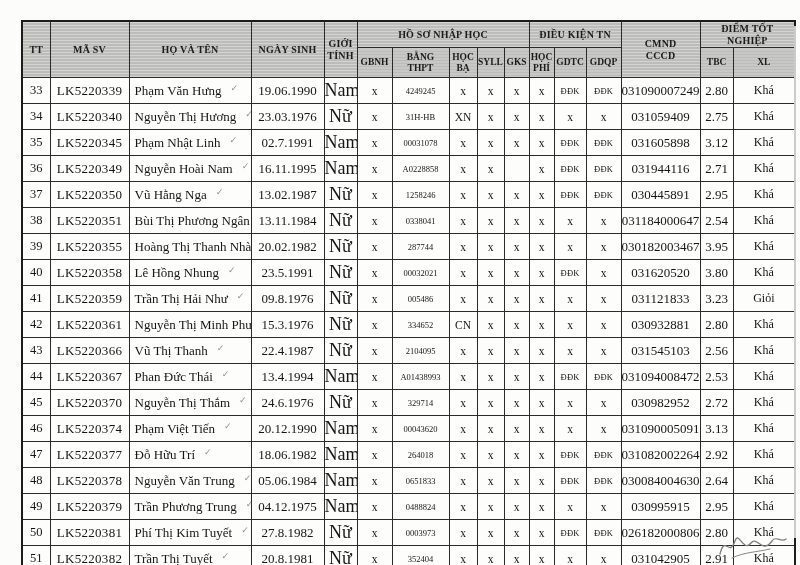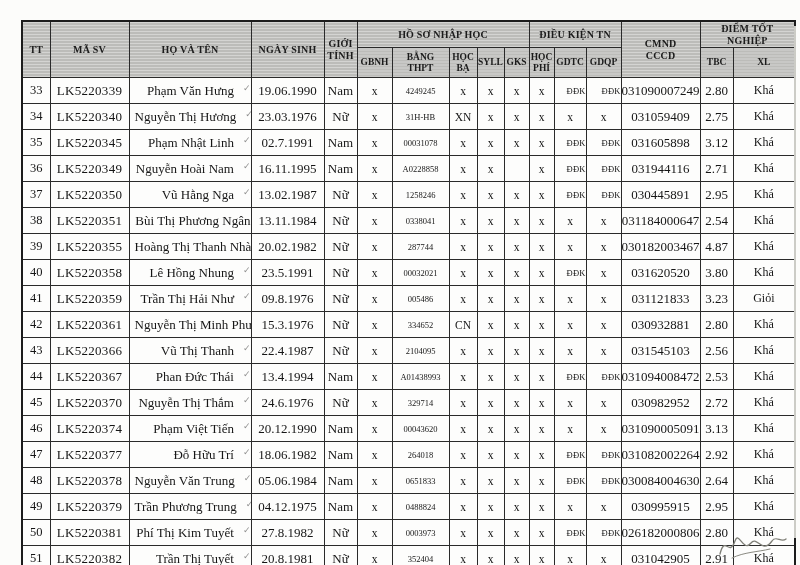--- a/index.html
+++ b/index.html
@@ -21,29 +21,29 @@
     padding:1px 0; text-align:center; vertical-align:middle; white-space:normal;
   }
   thead tr.group th { height:20px; font-size:10px; letter-spacing:.2px; }
   thead tr.sub th { height:27px; }
   .th-pad { padding-left:10px; padding-right:10px; }
   td {
     height:25px; text-align:center; vertical-align:middle;
     font-size:12.5px; padding:0; white-space:nowrap; background:#fdfdfc;
   }
   .c1 { font-size:13px; letter-spacing:.3px;margin-left:27px; }
-  .c2 { text-align:right; padding-left:5px; font-size:13px; }
+  .c2 { text-align:left; padding-left:5px; font-size:13px; }
   .c3 { font-size:13px; }
-  .c4 { font-size:13px; }
+  .c4 { font-size:18px; }
   .c5,.c7,.c8,.c9,.c10,.c11,.c12 { font-size:11.5px; }
   .c6 { font-size:8.5px;margin-top:24px; }
   .c13 { font-size:13px; }
   .c14 { font-size:13px;text-align:center; }
   .c15 { font-size:12px; }
-  .ddk { font-size:8.5px !important; letter-spacing:.2px; font-weight:normal;text-align:right; }
+  .ddk { font-size:8.5px !important; letter-spacing:.2px; font-weight:normal; }
   .check { color:#8f8f8f; font-size:9px; margin-left:9px; position:relative; top:-4px; }
   .scan-line-right { position:absolute; left:794px; top:26px; width:2px; height:512px; background:#ccccc6; }
   .signature { position:absolute; left:712px; top:528px; }
 </style>
 </head>
 <body>
 
 <div class="page">
 
   <table class="doc-table">
@@ -207,21 +207,21 @@
           <td class="c4">Nữ</td>
           <td class="c5">x</td>
           <td class="c6">287744</td>
           <td class="c7">x</td>
           <td class="c8">x</td>
           <td class="c9">x</td>
           <td class="c10">x</td>
           <td class="c11">x</td>
           <td class="c12">x</td>
           <td class="c13">030182003467</td>
-          <td class="c14">4.87</td>
+          <td class="c14">3.95</td>
           <td class="c15">Khá</td>
         </tr>
         <tr>
           <td class="c0">40</td>
           <td class="c1">LK5220358</td>
           <td class="c2">Lê Hồng Nhung<span class="check">✓</span></td>
           <td class="c3">23.5.1991</td>
           <td class="c4">Nữ</td>
           <td class="c5">x</td>
           <td class="c6">00032021</td>

